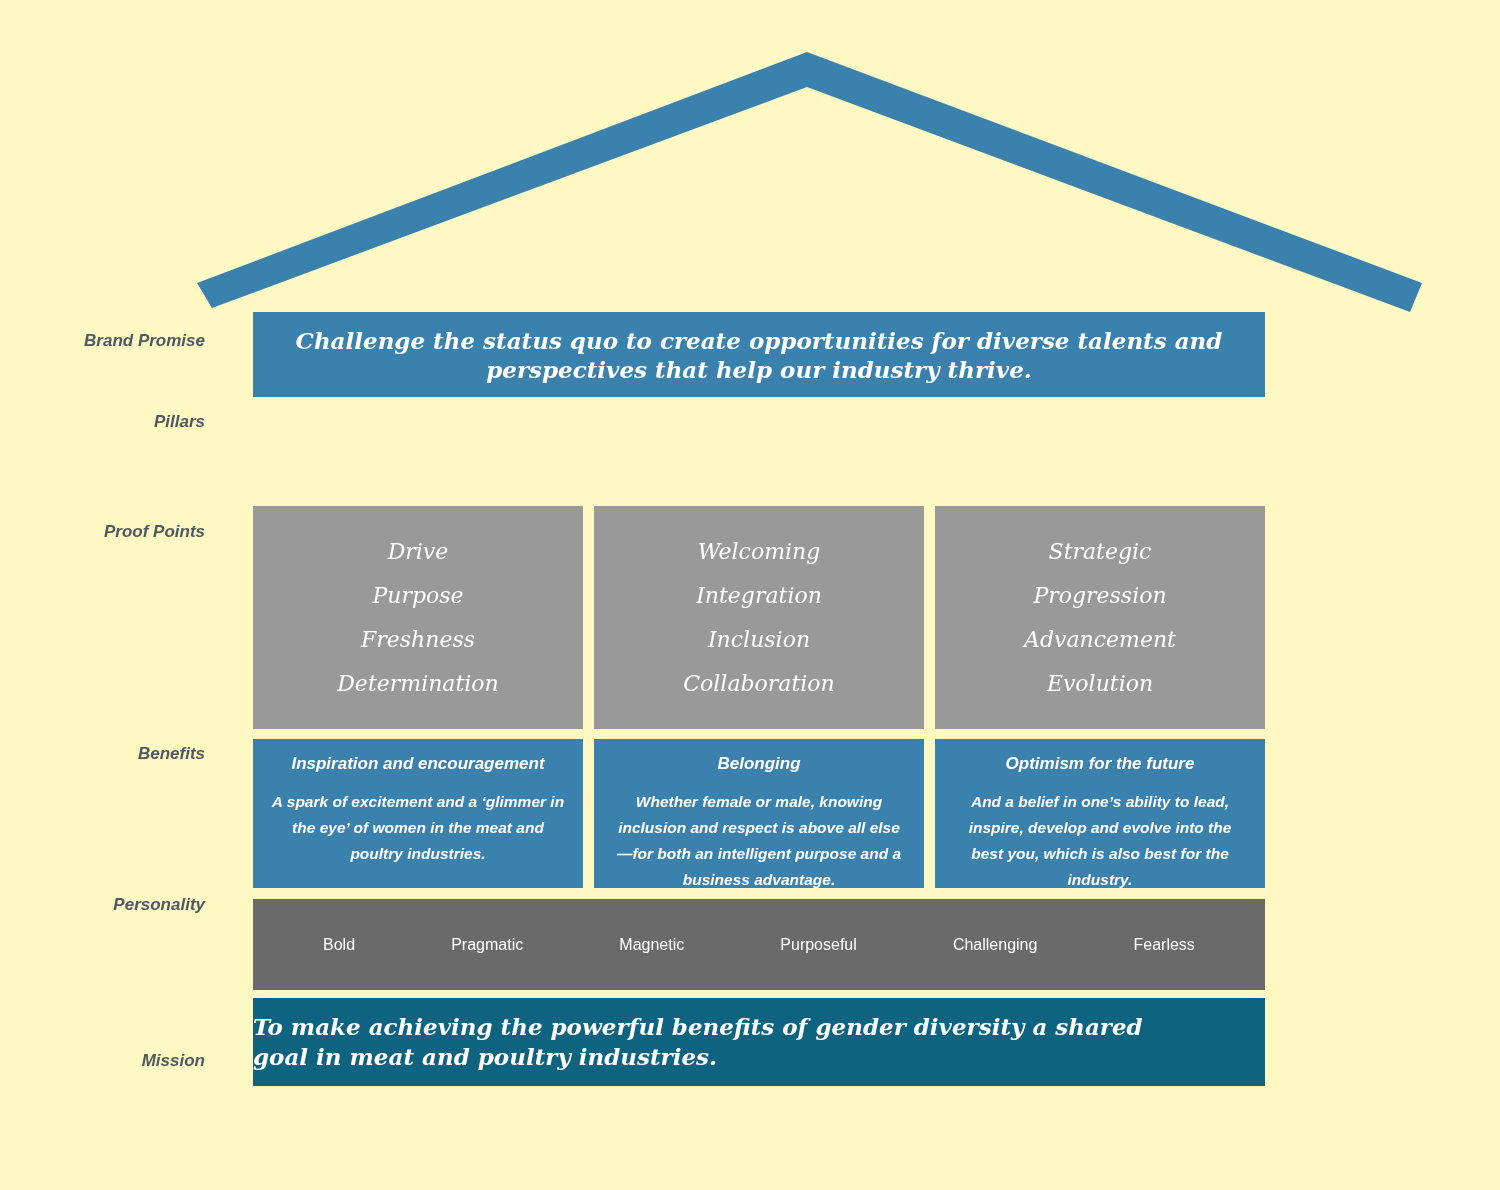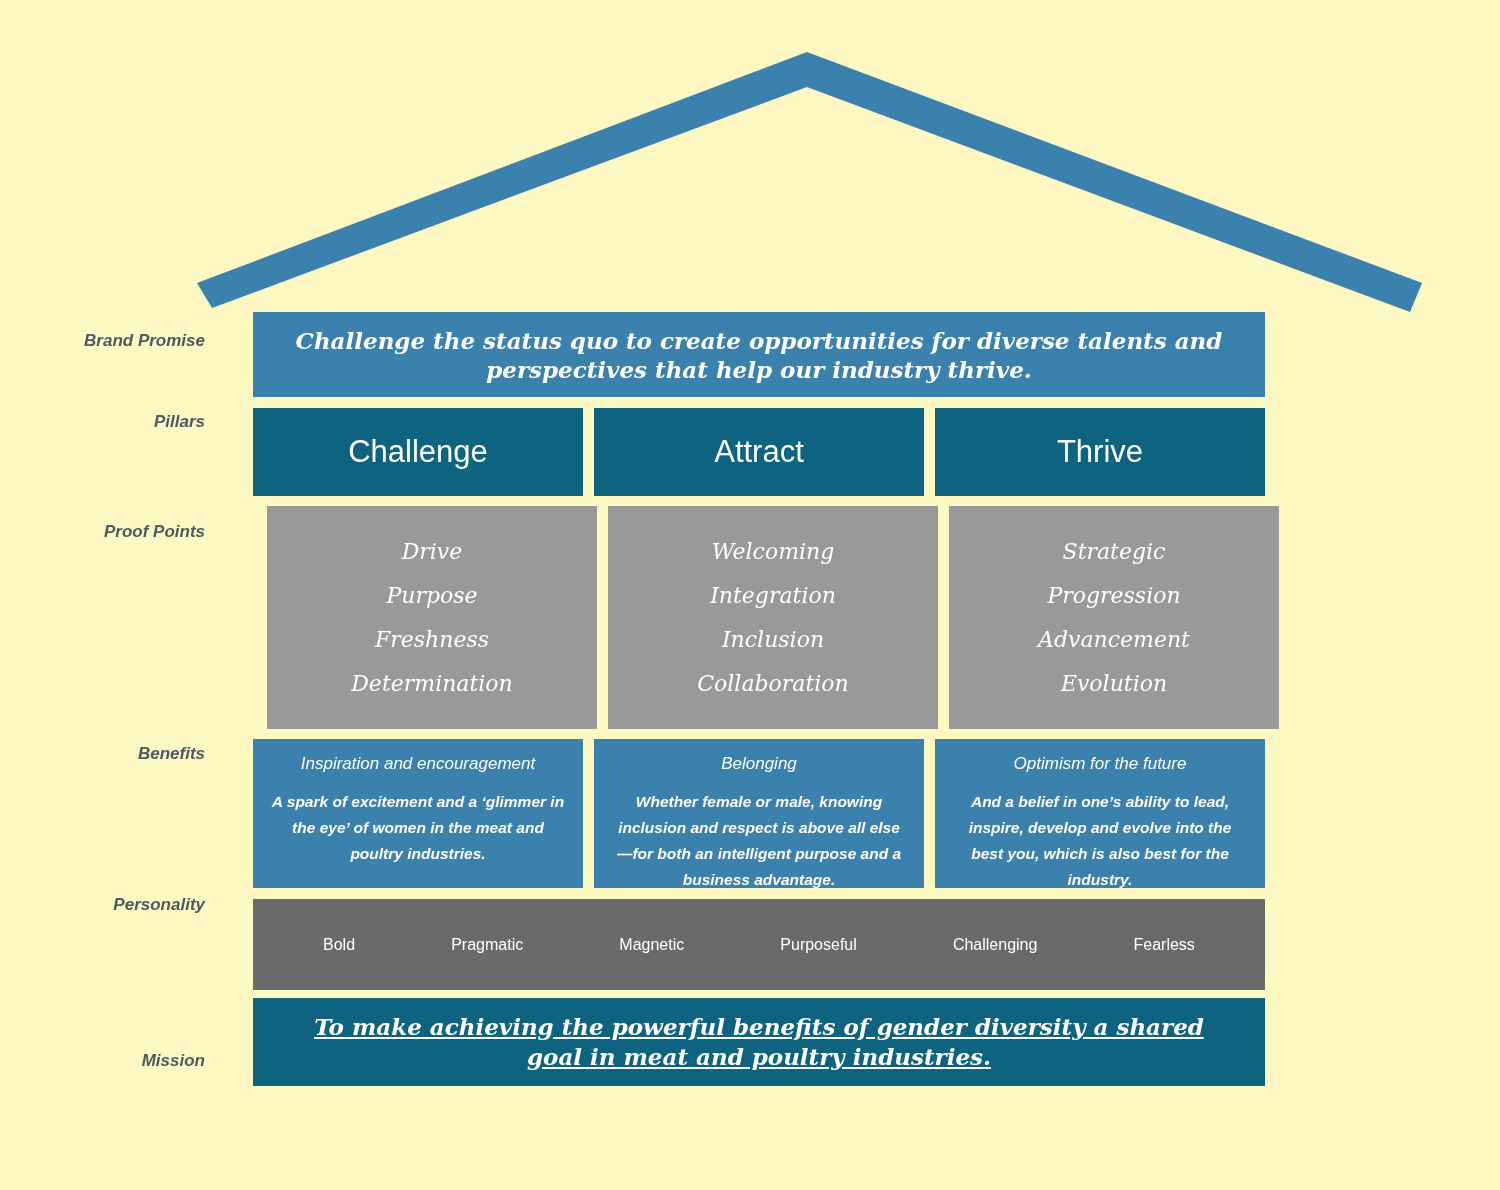--- a/index.html
+++ b/index.html
@@ -29,47 +29,47 @@
     font-weight:bold; font-size:23px; line-height:29px;
   }
 
   .cols { display:flex; gap:11px; }
   .pillars-row { top:408px; height:88px; }
   .pillar {
     flex:1; background:var(--teal,#0e6380); color:#fff;
     display:flex; align-items:center; justify-content:center; font-size:31px;
   }
 
-  .proof-row { top:506px; height:223px;margin-left:14px; }
+  .proof-row { top:506px; height:223px; }
   .proof-col {
     flex:1; background:var(--proof_gray,#9a999a); color:#fff;
     font-family:"DejaVu Serif", serif; font-style:italic; font-size:22px;
     display:flex; flex-direction:column; justify-content:space-evenly;
     align-items:center; padding:14px 0; box-sizing:border-box;
   }
 
   .benefits-row { top:739px; height:149px; }
   .benefit {
     flex:1; background:var(--blue,#3a81ae); color:#fff; text-align:center;
     padding:15px 18px 0 18px; box-sizing:border-box;
   }
-  .benefit-title { font-weight:normal; font-style:italic; font-size:17px; margin-bottom:15px; }
+  .benefit-title { font-weight:bold; font-style:italic; font-size:17px; margin-bottom:15px; }
   .benefit-body  { font-weight:bold; font-style:italic; font-size:15.5px; line-height:26px; }
 
   .personality-row {
     top:899px; height:91px; background:var(--personality_gray,#6a6a6a); color:#fff;
     display:flex; align-items:center; justify-content:space-around;
     font-size:16px; padding:0 22px;
   }
 
   .mission-row {
     top:998px; height:88px; background:var(--teal,#0e6380); color:#fff;
-    display:flex; flex-direction:column; align-items:center; justify-content:center;
+    display:flex; flex-direction:column; align-items:flex-start; justify-content:center;
     text-align:center; font-family:"DejaVu Serif", serif; font-style:italic;
-    font-weight:bold; font-size:23px; line-height:30px;text-decoration:underline;
+    font-weight:bold; font-size:23px; line-height:30px;
   }
 </style>
 </head>
 <body>
 
 <div class="canvas">
 
   <svg class="roof-svg" width="1500" height="330" viewBox="0 0 1500 330" aria-hidden="true">
     <polygon points="197,283 807,52 1422,283 1410,312 807,87 212,308" fill="#3a81ae"></polygon>
   </svg>
@@ -79,25 +79,20 @@
   <div class="side-label lbl-proof">Proof Points</div>
   <div class="side-label lbl-benefits">Benefits</div>
   <div class="side-label lbl-personality">Personality</div>
   <div class="side-label lbl-mission">Mission</div>
 
   <div class="row brand-row">
     <span>Challenge the status quo to create opportunities for diverse talents and</span>
     <span>perspectives that help our industry thrive.</span>
   </div>
 
-  <div class="row cols pillars-row">
-    <div class="pillar">Challenge</div>
-    <div class="pillar">Attract</div>
-    <div class="pillar">Thrive</div>
-  </div>
 
   <div class="row cols proof-row">
     <div class="proof-col">
       <span>Drive</span>
       <span>Purpose</span>
       <span>Freshness</span>
       <span>Determination</span>
     </div>
     <div class="proof-col">
       <span>Welcoming</span>

